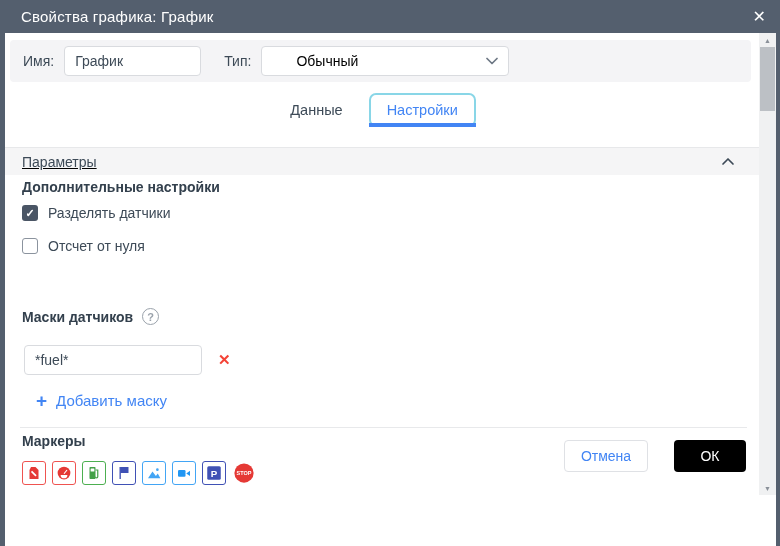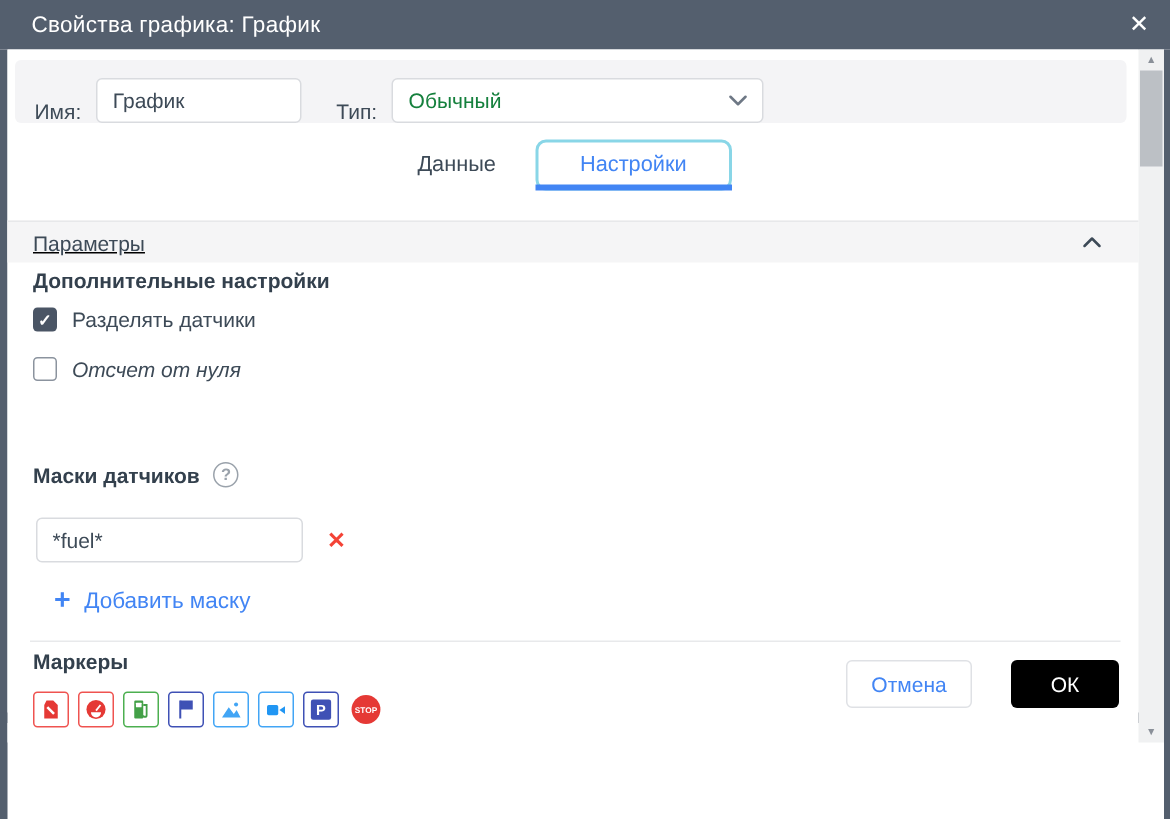--- a/index.html
+++ b/index.html
@@ -22,55 +22,55 @@
   .scrollbar { position:absolute; right:4px; top:33px; width:17px; height:462px; background:#f0f1f2; }
   .sb-arrow { position:absolute; left:0; width:17px; height:14px; color:#8a9099; font-size:7px;
               display:flex; align-items:center; justify-content:center; cursor:pointer; }
   .sb-up { top:0; } .sb-down { bottom:0; }
   .sb-thumb { position:absolute; left:1px; top:14px; width:15px; height:64px; background:#bcc0c5; cursor:pointer; }
 
   
   .content { position:absolute; left:5px; top:33px; width:754px; height:462px; background:#fff; }
 
   .graybar { position:absolute; left:5px; top:7px; width:741px; height:42px; background:#f4f4f6;
-             border-radius:4px; display:flex; align-items:flex-end; padding:0 13px; }
+             border-radius:4px; display:flex; align-items:center; padding:0 13px; }
   .flabel { font-size:14px; color:#3d4a57; }
   .tinput { height:30px; border:1px solid #d9dbdf; border-radius:4px; background:#fff; color:#3d4a57;
             font-size:14px; font-family:"Liberation Sans",sans-serif; padding:0 10px; outline:none; }
   .name-input { width:137px; margin-left:10px; }
   .select { width:248px; height:30px; margin-left:10px; border:1px solid #d9dbdf; border-radius:4px;
             background:#fff; display:flex; align-items:center; padding:0 10px; cursor:pointer; }
-  .select .sel-text { font-size:14px; color:#15803d; }
+  .select .sel-text { font-size:14px; color:#000000;margin-left:24px; }
   .select .chev { margin-left:auto; display:flex; }
   .typelabel { margin-left:23px; }
 
   
   .tabs { position:absolute; left:0; top:60px; width:754px; display:flex; justify-content:center;
           align-items:center; }
   .tab-data { font-size:14.5px; color:#3d4a57; margin-right:24px; cursor:pointer; padding:9px 2px; }
   .tab-active-wrap { position:relative; }
   .tab-settings { font-size:14.5px; color:#4285f4; border:2px solid #89d6e7; border-radius:7px;
-                  padding:7px 28px; cursor:pointer; background:#fff; }
+                  padding:7px 16px; cursor:pointer; background:#fff; }
   .tab-underline { position:absolute; left:0; right:0; bottom:-8px; height:4px; background:#4285f4; }
 
   
   .band { position:absolute; left:0; width:754px; height:28px; background:#f5f5f6;
           border-top:1px solid #e7e8ea; display:flex; align-items:center; padding:0 24px 0 17px; cursor:pointer;text-decoration:underline; }
   .band .btitle { font-size:14px; color:#3d4a57; }
   .band .bchev { margin-left:auto; display:flex; }
   .band-params { top:114px; }
   .band-filter { top:242px; }
 
   .subhead { position:absolute; left:17px; font-size:14px; font-weight:bold; color:#33404d; }
   .sub-extra { top:146px; }
   .sub-masks { top:275px; display:flex; align-items:center; }
   .sub-markers { top:400px; }
 
   .chkrow { position:absolute; left:17px; display:flex; align-items:center; cursor:pointer; }
-  .chk1 { top:172px; } .chk2 { top:205px;font-style:italic; }
+  .chk1 { top:172px; } .chk2 { top:205px; }
   .box { width:16px; height:16px; border-radius:3px; display:flex; align-items:center; justify-content:center; }
   .box.checked { background:#4a5565; color:#fff; font-size:11px; font-weight:bold; }
   .box.unchecked { background:#fff; border:1.5px solid #8b939e; }
   .chklabel { font-size:14px; color:#3d4a57; margin-left:10px; }
 
   .help { width:17px; height:17px; border:1.5px solid #9aa2ab; border-radius:50%; color:#9aa2ab;
           font-size:11px; display:flex; align-items:center; justify-content:center; margin-left:9px;
           font-weight:bold; cursor:pointer; }
 
   .maskrow { position:absolute; left:19px; top:312px; display:flex; align-items:center; }

